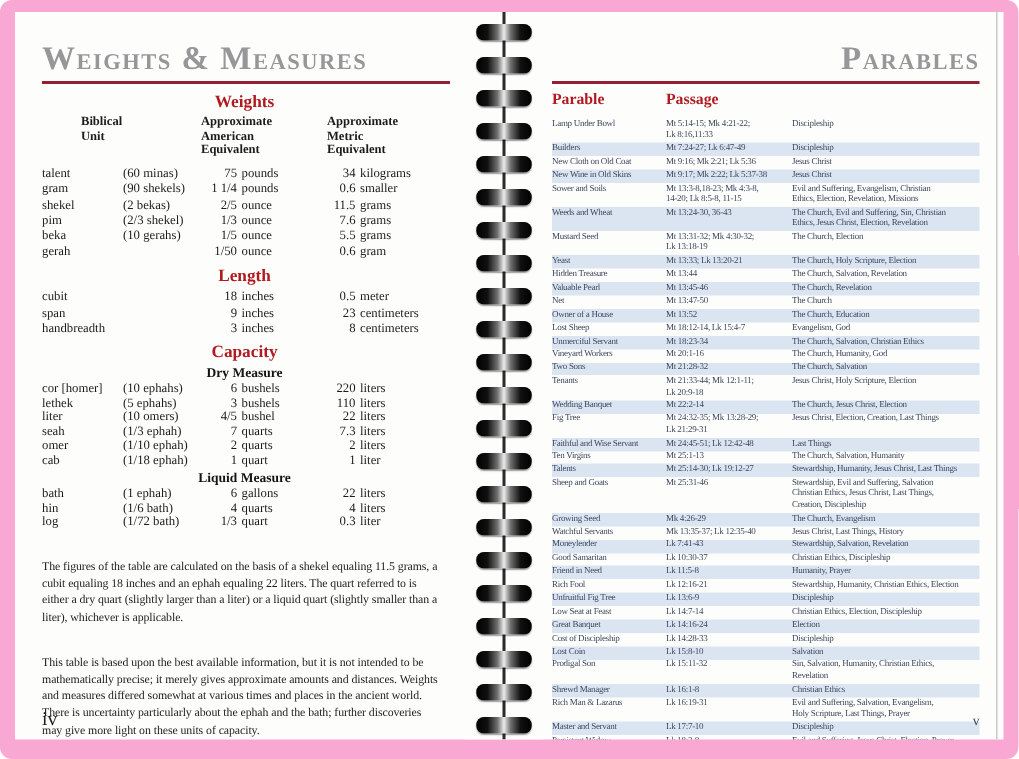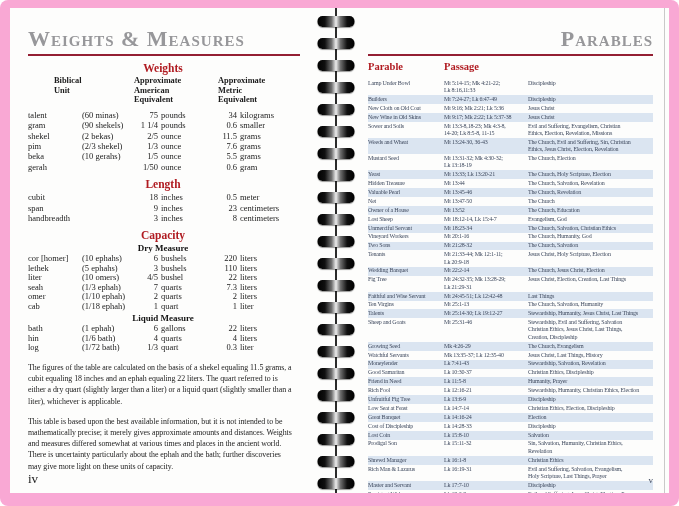--- a/index.html
+++ b/index.html
@@ -14,21 +14,21 @@
   .rule{height:2px;background:#941f33;margin-top:3px;}
   .lp-rule{margin-right:10px;}
   .sec-head{text-align:center;color:#b01b21;font-weight:bold;font-size:11.5px;margin:6px 12px 2px 0;}
   .sub-head{text-align:center;color:#141414;font-weight:bold;font-size:9px;margin:2px 12px 1px 0;}
   .wm-headrow{display:grid;grid-template-columns:26px 80px 84px 1fr;font-weight:bold;font-size:8.4px;line-height:9.6px;margin:2px 12px 5px 0;align-items:start;}
   .wm-headrow > div{text-align:left;white-space:pre-line;}
   .wm-row{display:grid;grid-template-columns:54px 50px 26px 45px 34px 1fr;font-size:8.5px;line-height:10.4px;}
   .cap .wm-row{line-height:9.5px;}
   .amt{text-align:right;}
   .uword{padding-left:3px;}
-  .note{font-size:7.9px;line-height:11.2px;letter-spacing:-0.05px;margin:9px 14px 0 0;}
+  .note{font-size:7.9px;line-height:11.2px;letter-spacing:-0.05px;margin:19px 14px 0 0;}
   .lp-num{position:absolute;left:18px;bottom:6px;font-size:13px;}
 
   
   .binding{width:52px;flex:none;position:relative;background:#fdfdfc;}
   .binding::before{content:"";position:absolute;left:50%;top:0;bottom:0;width:2px;margin-left:-1px;background:#2b2b2b;}
   .coil{position:absolute;left:50%;transform:translateX(-50%);width:37px;height:11px;border-radius:5px;
         background:linear-gradient(90deg,#000 0%,#101010 20%,#6f6f6f 38%,#ececec 50%,#6f6f6f 62%,#101010 80%,#000 100%);
         box-shadow:0 1px 1px rgba(0,0,0,.4);}
 
   

